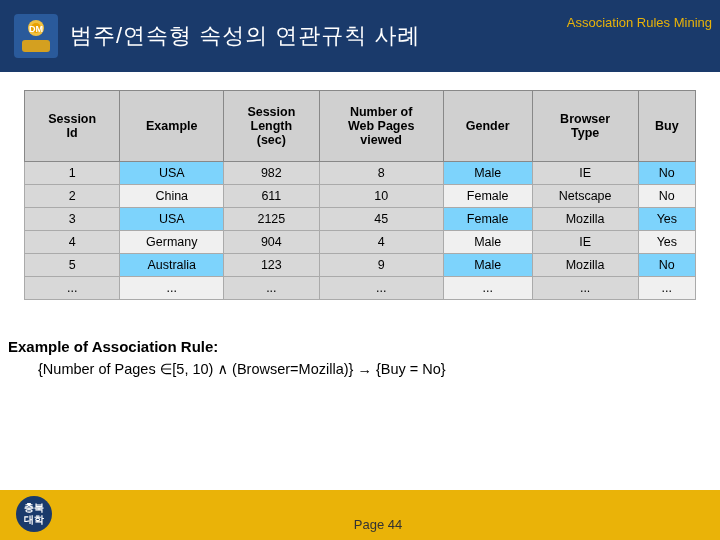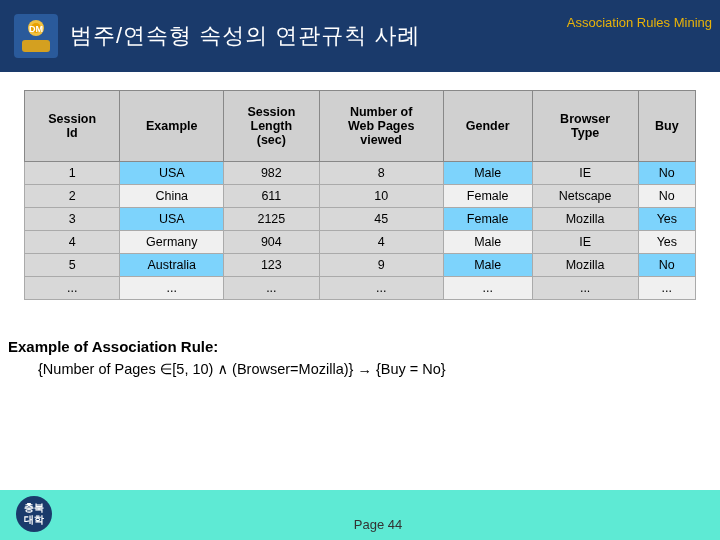--- a/index.html
+++ b/index.html
@@ -93,21 +93,21 @@
     
     #footer {
       position: absolute;
       bottom: 0;
       left: 0;
       right: 0;
       display: flex;
       justify-content: space-between;
       align-items: flex-end;
       padding: 6px 16px 8px 16px;
-      background: #5eead4;
+      background: #eab308;
     }
     #footer-logo {
       display: flex;
       align-items: center;
     }
     #footer-logo-circle {
       width: 36px;
       height: 36px;
       border-radius: 50%;
       background: #1a3a6b;

